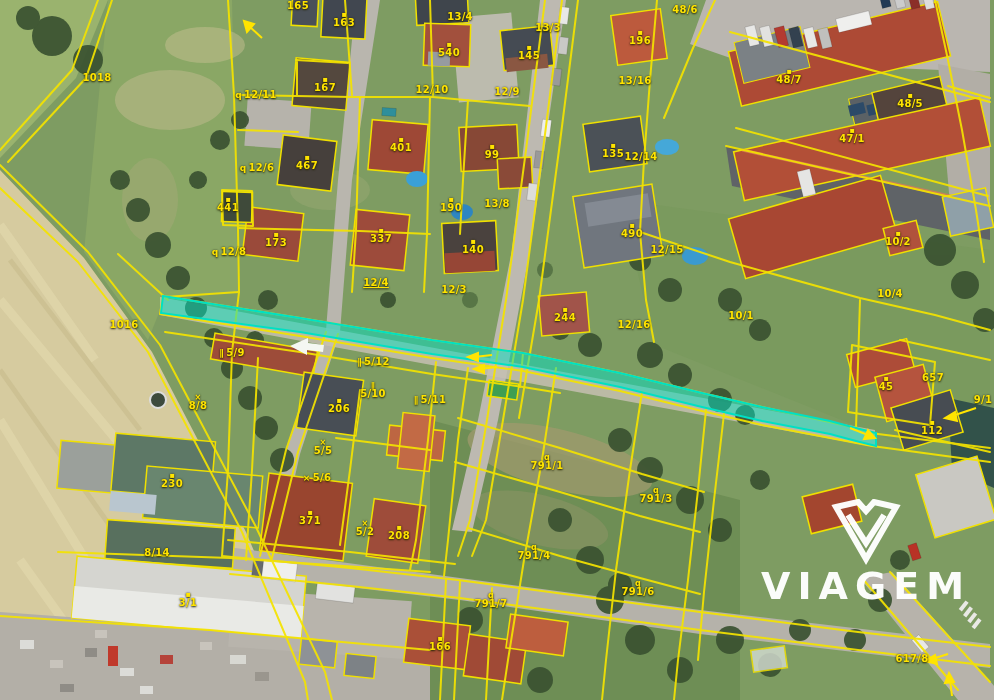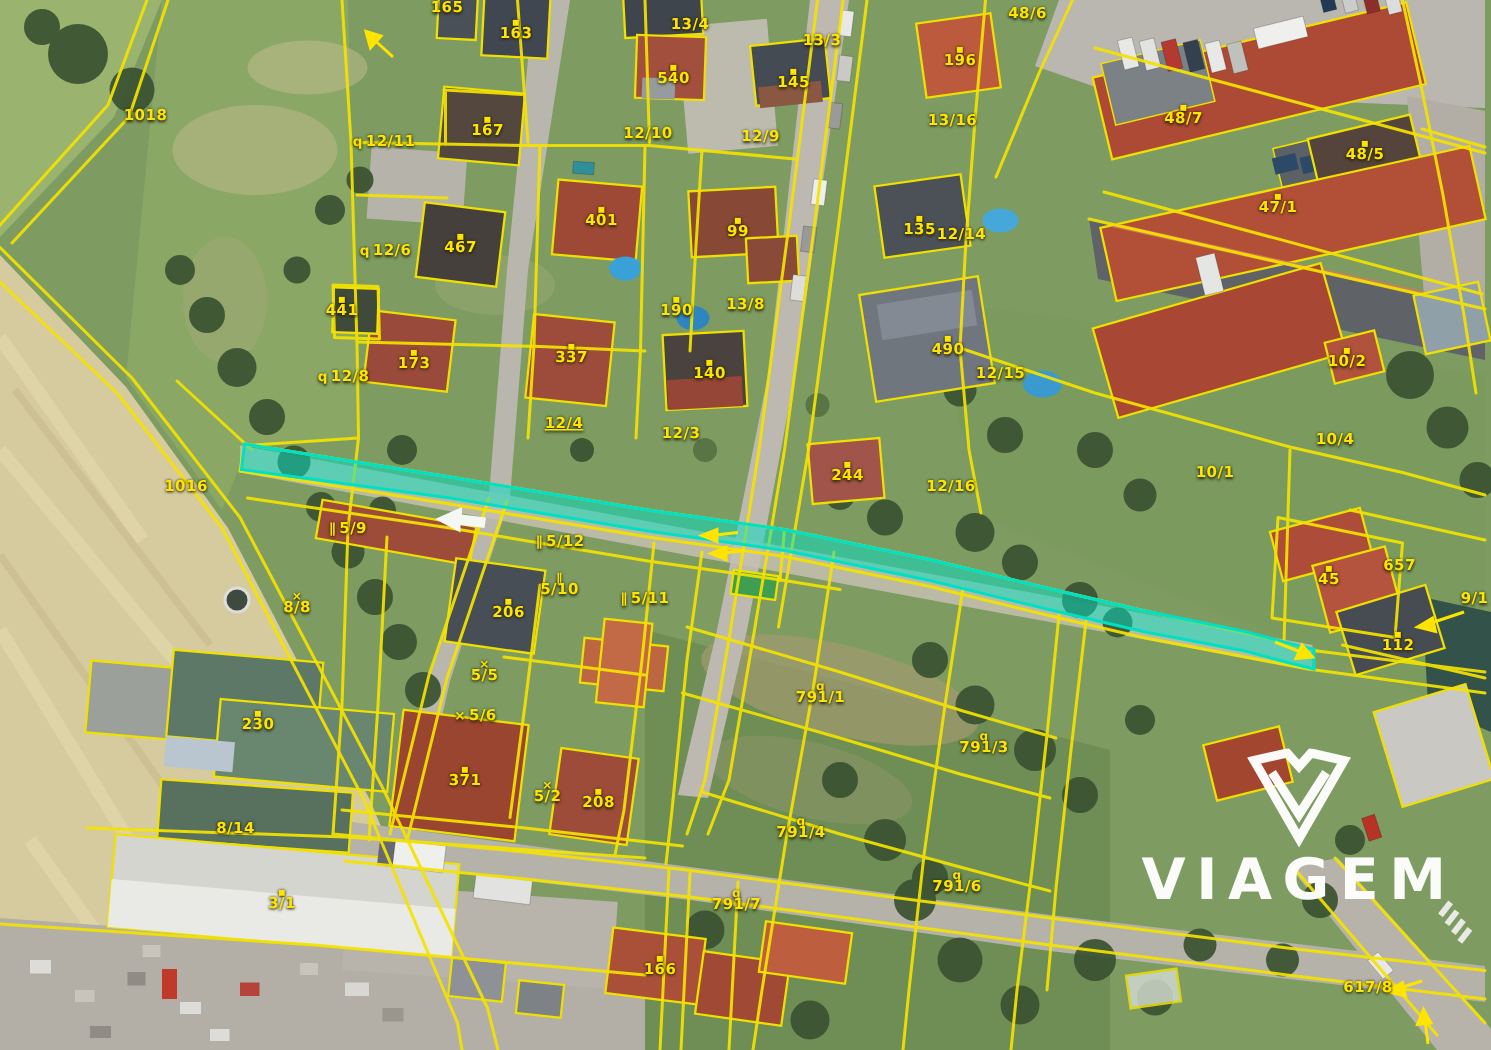--- a/index.html
+++ b/index.html
@@ -388,21 +388,21 @@
       <div class="plabel" style="left: 381px; top: 236px;"><span class="picon above">▪</span><span>337</span></div>
       <div class="plabel" style="left: 473px; top: 247px;"><span class="picon above">▪</span><span>140</span></div>
       <div class="plabel" style="left: 451px; top: 205px;"><span class="picon above">▪</span><span>190</span></div>
       <div class="plabel" style="left: 497px; top: 204px;"><span>13/8</span></div>
       <div class="plabel" style="left: 376px; top: 283px; text-decoration: underline;"><span>12/4</span></div>
       <div class="plabel" style="left: 454px; top: 290px;"><span>12/3</span></div>
       <div class="plabel" style="left: 632px; top: 231px;"><span class="picon above">▪</span><span>490</span></div>
       <div class="plabel" style="left: 667px; top: 250px;"><span>12/15</span></div>
       <div class="plabel" style="left: 565px; top: 315px;"><span class="picon above">▪</span><span>244</span></div>
       <div class="plabel" style="left: 634px; top: 325px;"><span>12/16</span></div>
-      <div class="plabel" style="left: 810px; top: 316px;"><span>10/1</span></div>
+      <div class="plabel" style="left: 741px; top: 316px;"><span>10/1</span></div>
       <div class="plabel" style="left: 898px; top: 239px;"><span class="picon above">▪</span><span>10/2</span></div>
       <div class="plabel" style="left: 890px; top: 294px;"><span>10/4</span></div>
       <div class="plabel" style="left: 232px; top: 353px;"><span class="picon left">∥</span><span>5/9</span></div>
       <div class="plabel" style="left: 354px; top: 362px; padding-left: 39px;"><span class="picon left">∥</span><span>5/12</span></div>
       <div class="plabel" style="left: 198px; top: 403px;"><span class="picon above">×</span><span>8/8</span></div>
       <div class="plabel" style="left: 373px; top: 391px;"><span class="picon above">∥</span><span>5/10</span></div>
       <div class="plabel" style="left: 430px; top: 400px;"><span class="picon left">∥</span><span>5/11</span></div>
       <div class="plabel" style="left: 339px; top: 406px;"><span class="picon above">▪</span><span>206</span></div>
       <div class="plabel" style="left: 323px; top: 448px;"><span class="picon above">×</span><span>5/5</span></div>
       <div class="plabel" style="left: 317px; top: 478px;"><span class="picon left">×</span><span>5/6</span></div>

